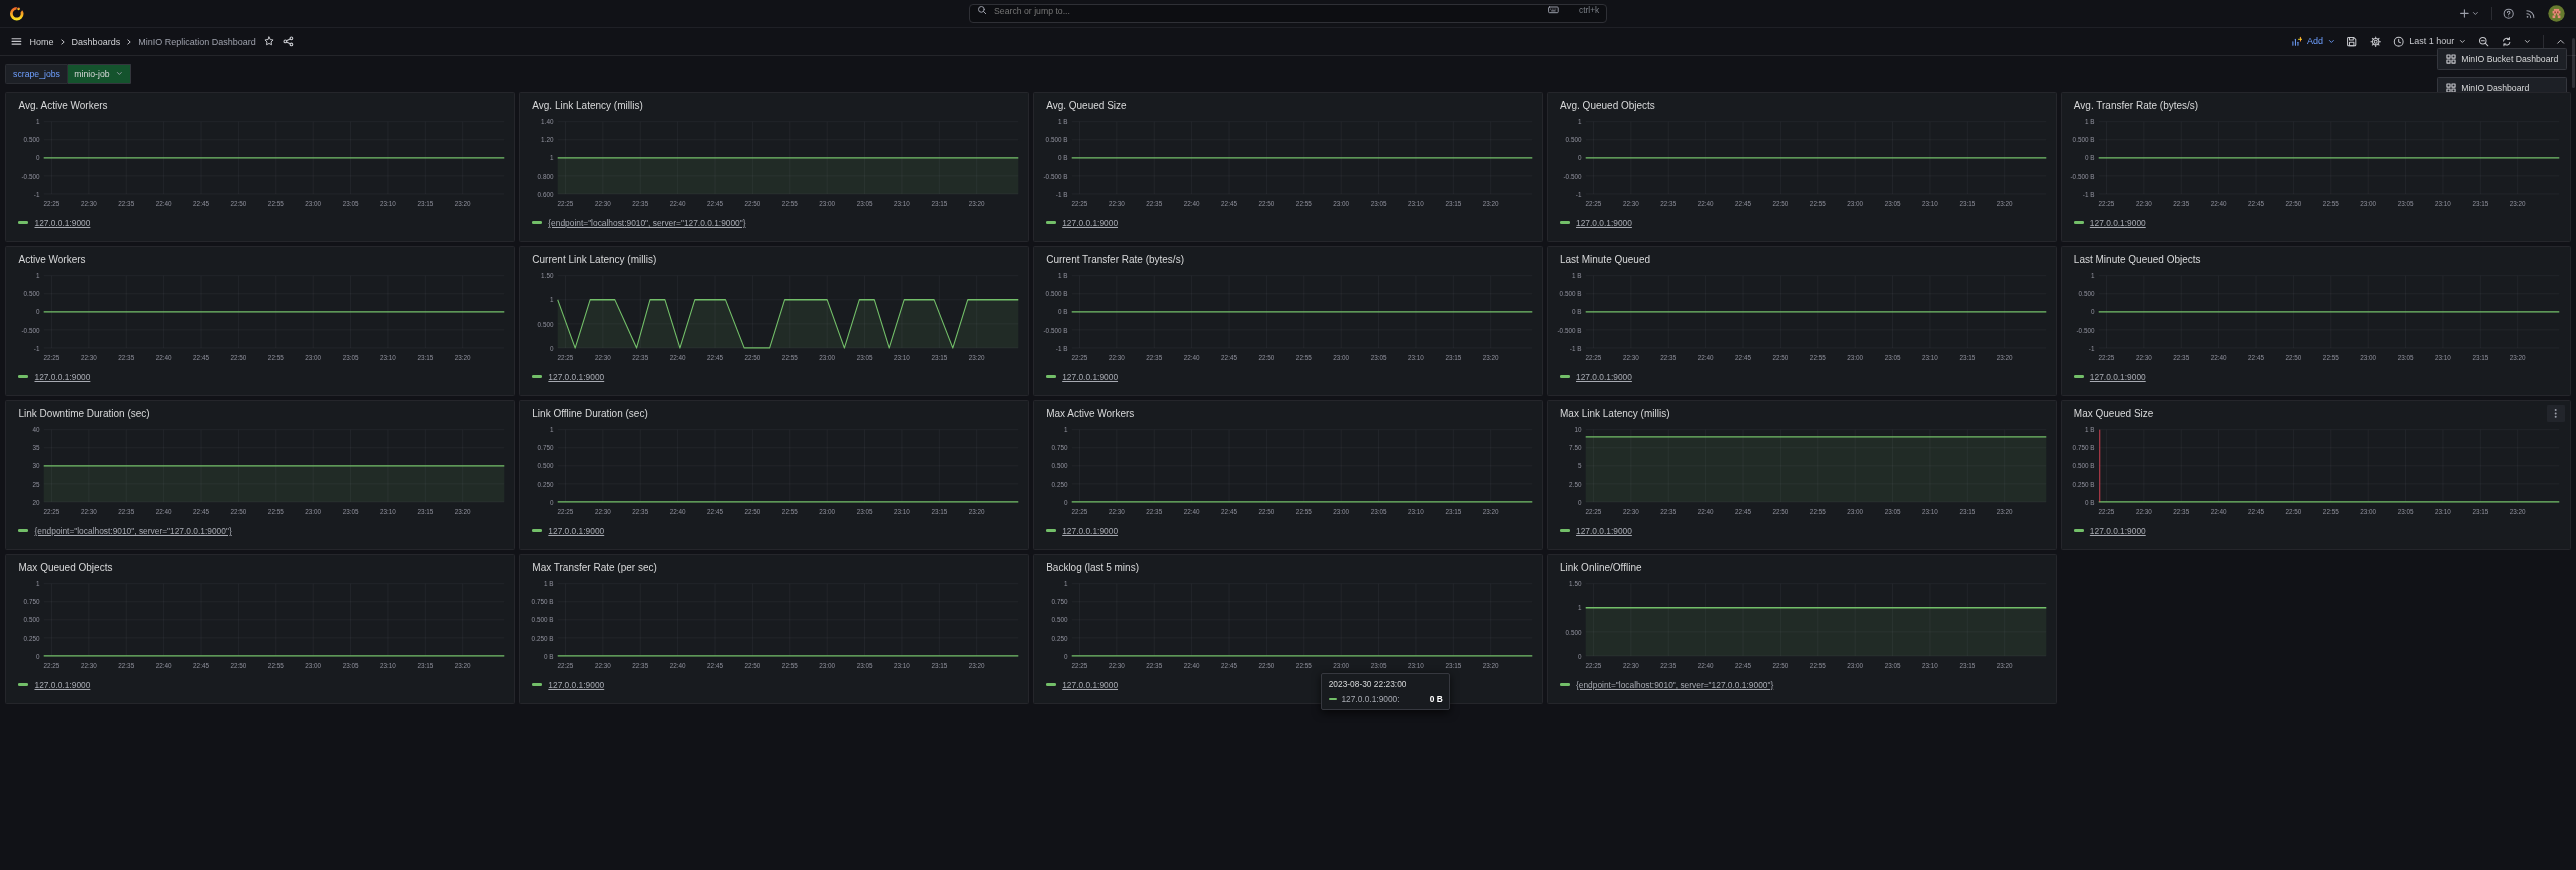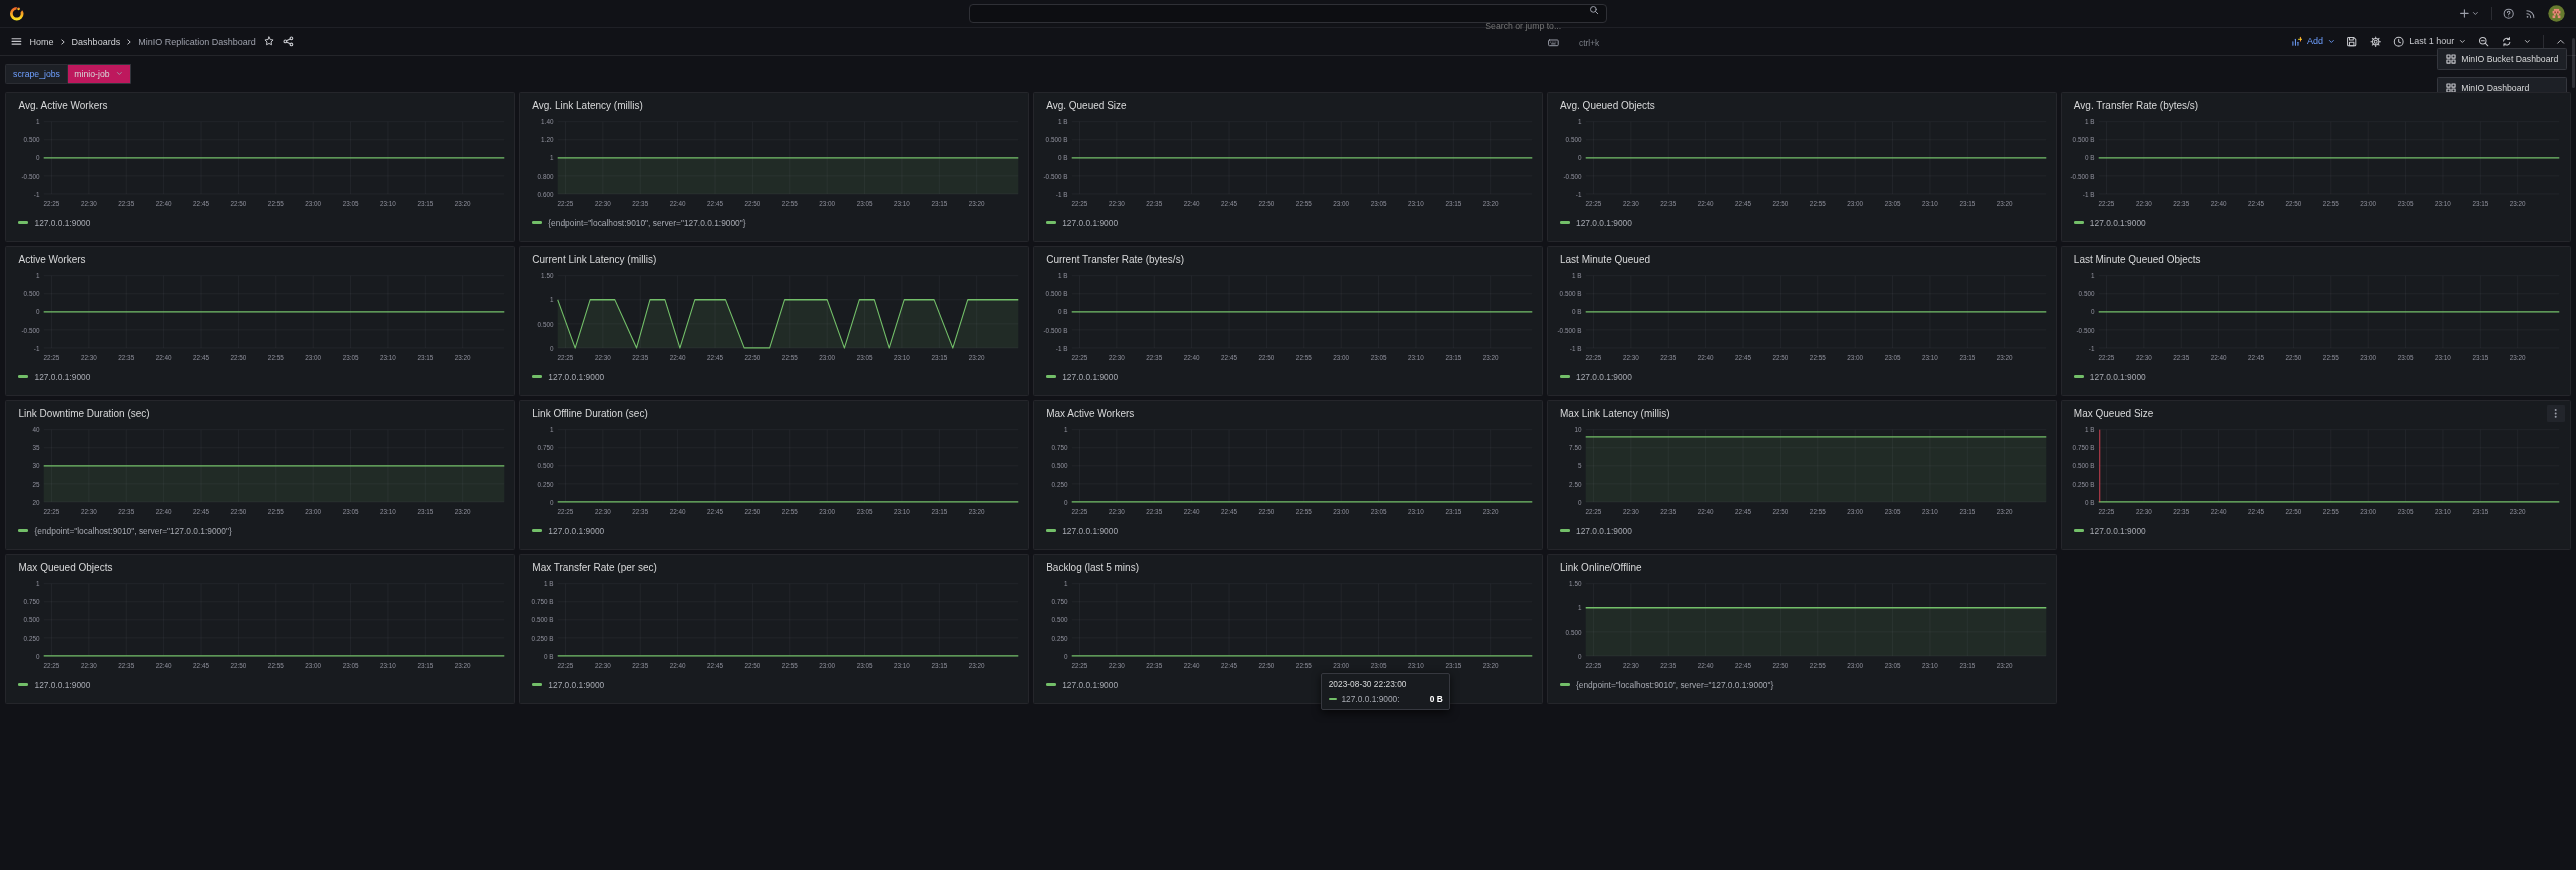--- a/index.html
+++ b/index.html
@@ -1,51 +1,51 @@
 <!DOCTYPE html>
 <html style="font-size:10.8px"><head>
 <meta charset="utf-8">
 <style>
   html,body{margin:0;padding:0;background:#111217;font-family:"Liberation Sans",sans-serif;}
   #app{position:relative;width:2576px;height:870px;overflow:hidden;background:#111217;color:#d8d9da;}
 
   
   .topbar{height:27px;display:flex;align-items:center;position:relative;background:#111217;border-bottom:0.7px solid rgba(204,204,220,0.08);}
   .logo{margin-left:9.4px;display:flex;align-items:center;cursor:pointer;}
-  .search-box{position:absolute;left:50%;transform:translateX(-50%);width:638px;height:19.5px;background:#0d0e12;border:0.7px solid #2f3036;border-radius:4px;display:flex;align-items:flex-end;padding:0 6.7px;gap:5.4px;box-sizing:border-box;flex-direction:column;}
+  .search-box{position:absolute;left:50%;transform:translateX(-50%);width:638px;height:19.5px;background:#0d0e12;border:0.7px solid #2f3036;border-radius:4px;display:flex;align-items:flex-start;padding:0 6.7px;gap:5.4px;box-sizing:border-box;}
   .search-box input{flex:1;background:transparent;border:none;outline:none;color:#9da0ab;font-size:8.7px;font-family:inherit;}
   .shortcut{display:flex;align-items:center;gap:20px;color:#7b7f87;font-size:8.4px;white-space:nowrap;}
   .topbar-right{margin-left:auto;display:flex;align-items:center;gap:11.4px;margin-right:10.8px;}
   .ibtn{display:inline-flex;align-items:center;gap:2.7px;cursor:pointer;}
   .vdiv{width:0.7px;height:13.4px;background:rgba(204,204,220,0.14);}
 
   
   .navbar{height:27px;display:flex;align-items:center;padding:0 10.8px;background:#111217;border-bottom:0.7px solid rgba(204,204,220,0.10);}
   .crumbs{display:flex;align-items:center;gap:6px;font-size:9px;}
   .crumb{color:#d0d1d5;cursor:pointer;white-space:nowrap;}
   .crumb.current{color:#9da0ab;cursor:default;}
   .crumb-actions{display:flex;align-items:center;gap:9.4px;margin-left:8px;}
   .toolbar{margin-left:auto;display:flex;align-items:center;gap:12px;font-size:9px;color:#c7c8cd;}
   .tb-group{display:flex;align-items:center;gap:4.7px;cursor:pointer;white-space:nowrap;}
   .add-label{color:#6e9fff;font-weight:500;}
 
   
   .submenu{height:35px;display:flex;align-items:center;padding:0 5.4px;}
   .var-ctl{display:flex;align-items:stretch;height:20px;font-size:8.7px;}
   .var-label{display:flex;align-items:center;padding:0 6.7px;background:#1d2026;border:0.7px solid #2b2d33;border-radius:1.3px 0 0 1.3px;color:#6e9fff;cursor:pointer;}
-  .var-value{display:flex;align-items:center;gap:6.7px;padding:0 6.7px;background:#be185d;border:0.7px solid #34363d;border-left:none;border-radius:0 1.3px 1.3px 0;color:#d8d9da;cursor:pointer;}
+  .var-value{display:flex;align-items:center;gap:6.7px;padding:0 6.7px;background:#14532d;border:0.7px solid #34363d;border-left:none;border-radius:0 1.3px 1.3px 0;color:#d8d9da;cursor:pointer;}
   .links{margin-left:auto;display:flex;gap:6.7px;margin-right:4px;flex-direction:column;}
   .link-btn{display:flex;align-items:center;gap:5.4px;height:20px;padding:0 7.4px;background:#1d2026;border:0.7px solid #34363d;border-radius:1.3px;font-size:8.7px;color:#d8d9da;cursor:pointer;white-space:nowrap;}
 
   
   .grid{display:grid;grid-template-columns:repeat(5,1fr);grid-auto-rows:150px;gap:4px;margin:1.3px 5.4px 0 5.4px;}
   .panel{position:relative;display:flex;flex-direction:column;background:#181b1f;border:0.7px solid #25262b;border-radius:1.3px;box-sizing:border-box;padding:3.4px 6.7px 5.4px 6.7px;}
   .panel-title{height:18px;display:flex;align-items:center;padding-left:5.4px;font-size:10px;color:#d8d9da;font-weight:500;cursor:pointer;white-space:nowrap;overflow:hidden;}
   svg.chart{display:block;width:100%;height:95px;}
-  .legend{flex:1;display:flex;align-items:center;gap:6px;padding-left:5.4px;font-size:8.4px;color:#a7aab2;cursor:pointer;}
+  .legend{flex:1;display:flex;align-items:center;gap:6px;padding-left:5.4px;font-size:8.4px;color:#a7aab2;cursor:pointer;text-decoration:underline;}
   .dash{width:10px;height:2.7px;border-radius:1.3px;background:#73bf69;flex:0 0 auto;}
   .panel-menu{position:absolute;top:3.4px;right:4.7px;width:17.5px;height:17.5px;background:#22252b;border-radius:1.3px;display:none;align-items:center;justify-content:center;cursor:pointer;}
 
   
   .tooltip{position:absolute;left:1321px;top:673px;width:114px;background:#181b1f;border:0.7px solid #36383f;border-radius:2px;box-shadow:0 2.7px 8px rgba(0,0,0,0.65);padding:5.4px 6.7px;z-index:20;font-size:8.4px;}
   .tooltip-time{color:#d8d9da;margin-bottom:4.7px;}
   .tooltip-row{display:flex;align-items:center;gap:4.7px;color:#a7aab2;}
   .tooltip-row .dash{width:8px;height:2.7px;}
   .tooltip-value{margin-left:auto;color:#ffffff;font-weight:700;}
 

